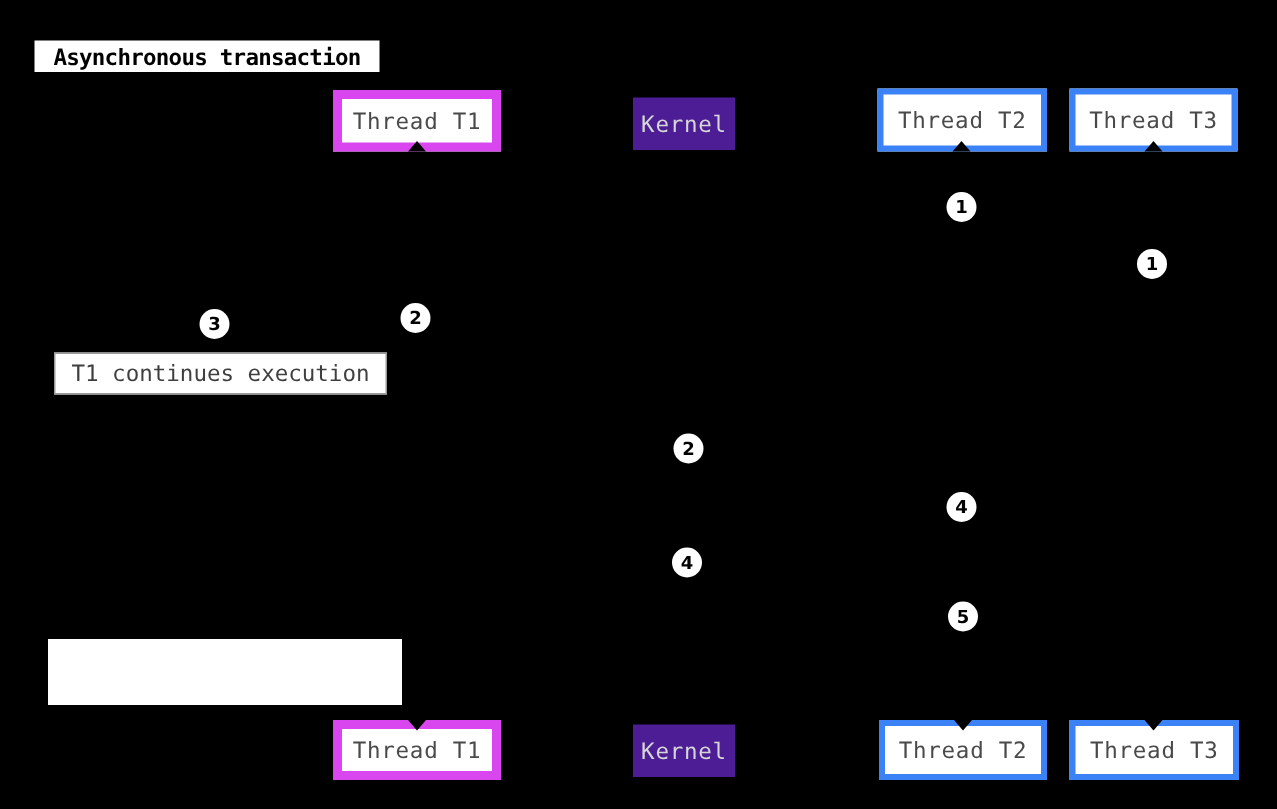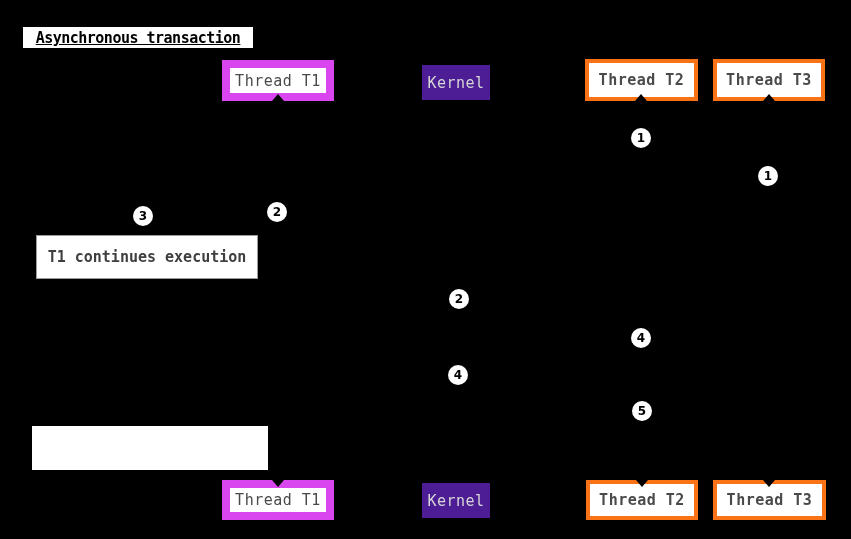--- a/index.html
+++ b/index.html
@@ -12,51 +12,50 @@
   }
   .abs { position:absolute; box-sizing:border-box; }
 
   
   .title-note {
     left:23px; top:27px; width:230px; height:21px;
     background:#fff; color:#000;
     font-weight:bold; font-size:15px;
     display:flex; align-items:center; justify-content:center;
     letter-spacing:-0.5px;
-    text-decoration:underline;
   }
 
   
   .pbox {
     display:flex; align-items:center; justify-content:center;
     background:#fff; color:#4a4a4a;
     font-size:15px; letter-spacing:0.5px;
   }
-  .red-outline  { border:8px solid #d946ef; }
-  .blue-outline { border:4px solid #f97316;font-weight:bold; }
+  .red-outline  { border:6px solid #d946ef; }
+  .blue-outline { border:4px solid #3b82f6; }
   .blue-solid   { background:#4c1d95; color:#d6d6d6; }
 
   .t1-top     { left:222px; top:60px;  width:112px; height:41px; }
   .kernel-top { left:422px; top:65px;  width:68px;  height:35px; }
   .t2-top     { left:585px; top:59px;  width:113px; height:42px; }
   .t3-top     { left:713px; top:59px;  width:112px; height:42px; }
 
   .t1-bot     { left:222px; top:480px; width:112px; height:40px; }
   .kernel-bot { left:422px; top:483px; width:68px;  height:35px; }
   .t2-bot     { left:586px; top:480px; width:112px; height:40px; }
   .t3-bot     { left:713px; top:480px; width:113px; height:40px; }
 
   
   .note {
     background:#fff; color:#3f3f3f;
     border:1px solid #9a9a9a;
     font-size:15px;
     display:flex; align-items:center; justify-content:center;
   }
-  .note-t1    { left:36px; top:235px; width:222px; height:44px;font-weight:bold; }
+  .note-t1    { left:36px; top:235px; width:222px; height:28px; }
   .note-empty { left:32px; top:426px; width:236px; height:44px; border:none; }
 
   
   .marker {
     width:20px; height:20px; border-radius:50%;
     background:#fff; color:#000;
     font-family:"DejaVu Sans","Liberation Sans",sans-serif;
     font-size:12px; font-weight:bold;
     display:flex; align-items:center; justify-content:center;
   }

